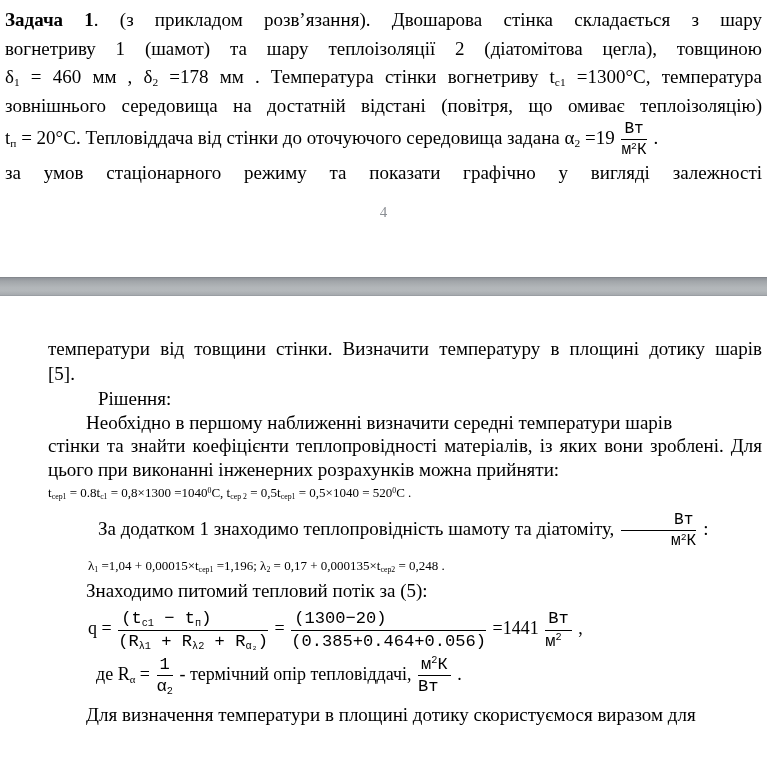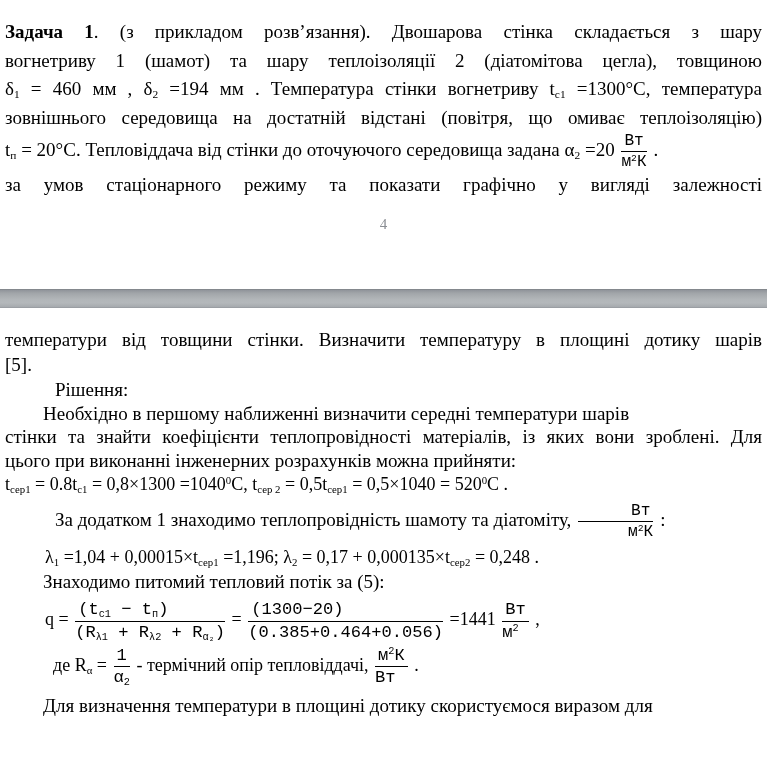--- a/index.html
+++ b/index.html
@@ -6,22 +6,22 @@
     margin: 0; padding: 0;
     background: #ffffff;
   }
   body {
     width: 767px; height: 779px;
     overflow: hidden;
     font-family: "Liberation Serif", serif;
     color: #000000;
   }
   .page { padding: 0 5px; }
-  #page-top { padding-top: 18px; }
-  #page-bottom { padding-top: 19px; }
+  #page-top { padding-top: 6px; }
+  #page-bottom { padding-top: 40px; margin-left: 43px; }
 
   .line {
     font-size: 19px;
     line-height: 28.5px;
     text-align: justify;
     text-align-last: justify;
     white-space: normal;
   }
   .end { text-align-last: left; }
 
@@ -60,42 +60,42 @@
     background: linear-gradient(180deg, #90949a 0%, #a2a6aa 20%, #b2b6b9 55%, #b4b8bb 75%, #a6aaae 100%);
     border-top: 1px solid #84888d;
     border-bottom: 1px solid #9a9ea3;
   }
 
   
   .l25 { line-height: 25px; }
   .l23 { line-height: 23.5px; }
 
   .formula {
-    font-size: 18px;
+    font-size: 13px;
     line-height: 24px;
     text-align: left;
     text-align-last: left;
   }
   .fm-big { font-size: 18px; margin: 6px 0 4px 40px; }
   .fm-avg { margin-left: 0px; }
   .fm-lambda { margin: 4px 0 0 40px; font-family: Liberation Serif, serif; }
   .fm-ralpha { margin: 2px 0 0 48px; font-size: 18px; }
   .fm-big .frac, .fm-ralpha .frac { font-size: 0.95em; }
   .p3frac { margin-top: 6px; }
   .para5 { margin-top: 6px; }
 </style>
 </head>
 <body>
 
 <div id="page-top" class="page">
   <div class="line"><span class="b">Задача 1</span><span>. (з прикладом розв’язання). Двошарова стінка складається з шару</span></div>
   <div class="line"><span>вогнетриву 1 (шамот) та шару теплоізоляції 2 (діатомітова цегла), товщиною</span></div>
-  <div class="line"><span>δ</span><sub>1</sub><span> = 460 мм , δ</span><sub>2</sub><span> =194 мм . Температура стінки вогнетриву t</span><sub>с1</sub><span> =1300°С, температура</span></div>
+  <div class="line"><span>δ</span><sub>1</sub><span> = 460 мм , δ</span><sub>2</sub><span> =178 мм . Температура стінки вогнетриву t</span><sub>с1</sub><span> =1300°С, температура</span></div>
   <div class="line"><span>зовнішнього середовища на достатній відстані (повітря, що омиває теплоізоляцію)</span></div>
-  <div class="line end"><span>t</span><sub>п</sub><span> = 20°С. Тепловіддача від стінки до оточуючого середовища задана α</span><sub>2</sub><span> =20 </span><span class="frac"><span class="num"><span>Вт</span></span><span class="den"><span>м</span><sup>2</sup><span>К</span></span></span><span> .</span></div>
+  <div class="line end"><span>t</span><sub>п</sub><span> = 20°С. Тепловіддача від стінки до оточуючого середовища задана α</span><sub>2</sub><span> =19 </span><span class="frac"><span class="num"><span>Вт</span></span><span class="den"><span>м</span><sup>2</sup><span>К</span></span></span><span> .</span></div>
   <div class="line"><span>за умов стаціонарного режиму та показати графічно у вигляді залежності</span></div>
   <div class="pagenum">4</div>
 </div>
 
 <div class="pagebreak"></div>
 
 <div id="page-bottom" class="page">
   <div class="line l25"><span>температури від товщини стінки. Визначити температуру в площині дотику шарів</span></div>
   <div class="line l25 end"><span>[5].</span></div>
   <div class="line l25 end ind2"><span class="i">Рішення:</span></div>

